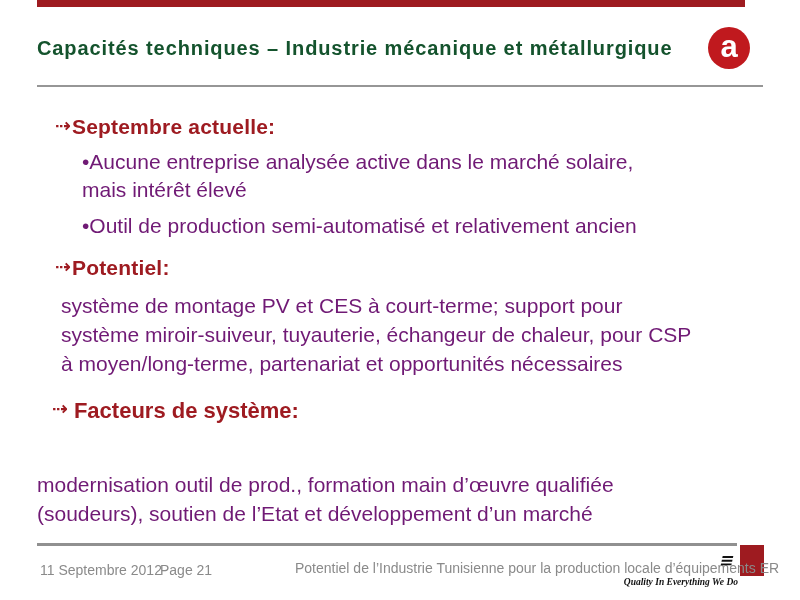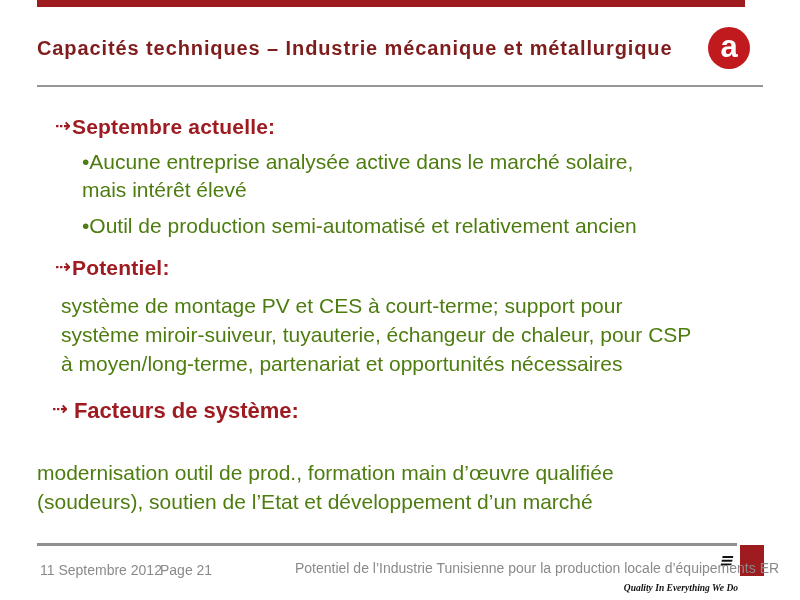--- a/index.html
+++ b/index.html
@@ -3,21 +3,21 @@
 <meta charset="utf-8">
 <style>
   html,body{margin:0;padding:0;background:#fff;}
   .slide{
     position:relative;width:800px;height:600px;background:#ffffff;
     font-family:"Liberation Sans",sans-serif;overflow:hidden;
   }
   .top-bar{position:absolute;left:37px;top:0;width:708px;height:7px;background:#9E1B20;}
   .page-title{
     position:absolute;left:37px;top:37px;width:680px;
-    font-size:20px;font-weight:700;letter-spacing:0.9px;color:#7f1d1d;white-space:nowrap;
+    font-size:20px;font-weight:700;letter-spacing:0.9px;color:#14532d;white-space:nowrap;
   }
   .logo-circle{
     position:absolute;left:708px;top:27px;width:42px;height:42px;border-radius:50%;
     background:#C0191E;color:#ffffff;display:flex;align-items:center;justify-content:center;
   }
   .logo-circle span{font-size:31px;font-weight:700;line-height:1;transform:translateY(-2px);}
   .title-rule{position:absolute;left:37px;top:85px;width:726px;height:2px;background:#969696;}
 
   .heading{
     position:absolute;display:flex;align-items:flex-start;
@@ -26,47 +26,47 @@
   .heading .arrow{
     font-family:"DejaVu Sans",sans-serif;font-size:19px;line-height:1.1;
     margin-right:2px;letter-spacing:-1px;
   }
   .h-situation{left:55px;top:115px;letter-spacing:0.2px;}
   .h-potentiel{left:55px;top:256px;letter-spacing:0.2px;}
   .h-facteurs{left:52px;top:398px;font-size:22px;}
   .h-facteurs .arrow{margin-right:7px;}
 
   .body-text{
-    position:absolute;color:#4d7c0f;font-size:21px;line-height:28px;white-space:pre-line;
+    position:absolute;color:#701a75;font-size:21px;line-height:28px;white-space:pre-line;
   }
   .bullet-1{left:82px;top:148px;width:660px;}
   .bullet-2{left:82px;top:212px;width:680px;}
   .para-1{left:37px;top:291px;width:740px;line-height:29px;margin-left:24px;}
-  .para-2{left:37px;top:458px;width:740px;line-height:29px;}
+  .para-2{left:37px;top:470px;width:740px;line-height:29px;}
 
   .footer-rule{position:absolute;left:37px;top:543px;width:700px;height:3px;background:#909090;}
   .red-box{position:absolute;left:740px;top:545px;width:24px;height:31px;background:#9E1B20;}
   .f-text{position:absolute;font-size:14px;color:#8a8a8a;white-space:nowrap;}
   .f-date{left:40px;top:562px;}
   .f-page{left:160px;top:562px;text-align:center;}
   .f-doc{left:295px;top:560px;}
 
   .ey{position:absolute;right:62px;top:552px;text-align:right;color:#111;}
   .ey-row{display:flex;align-items:center;justify-content:flex-end;}
   .ey-mark{
     font-family:"DejaVu Sans",sans-serif;font-size:17px;font-weight:700;line-height:1;
     transform:skewX(-12deg);margin-right:4px;
   }
   .ey-name{
     font-family:"Liberation Serif",serif;font-weight:700;font-size:15px;letter-spacing:0.3px;
     white-space:nowrap;
   }
   .ey-tagline{
     font-family:"Liberation Serif",serif;font-style:italic;font-weight:700;font-size:9.5px;
-    margin-top:14px;white-space:nowrap;
+    margin-top:8px;white-space:nowrap;
   }
 </style>
 </head>
 <body>
 
 <div class="slide">
 
   <div class="top-bar"></div>
 
   <div class="page-title">Capacités techniques – Industrie mécanique et métallurgique</div>

